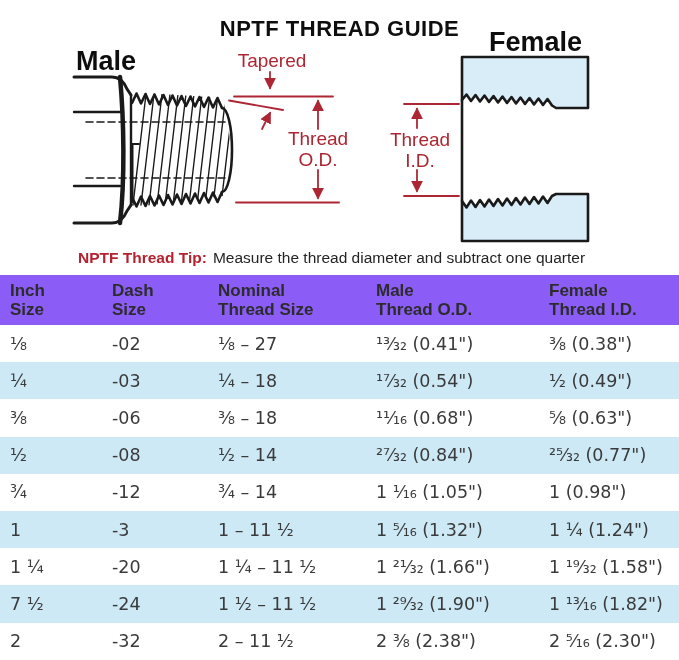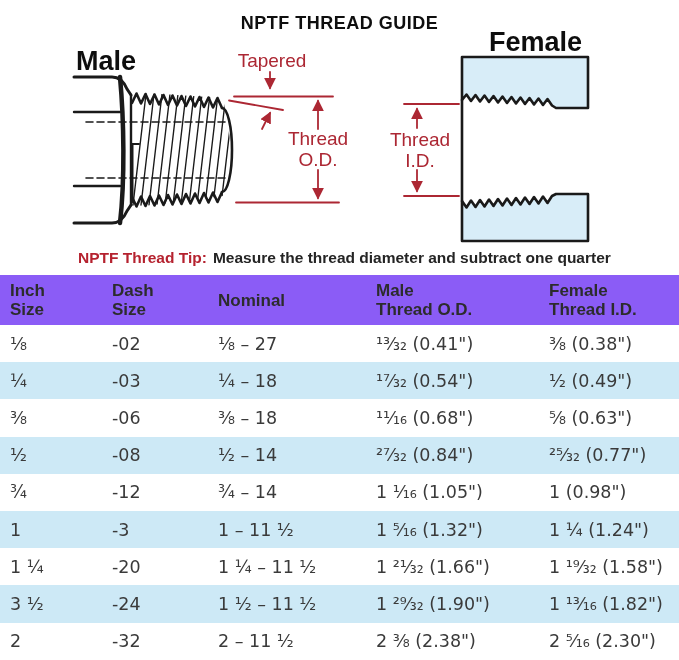--- a/index.html
+++ b/index.html
@@ -3,38 +3,38 @@
 <meta charset="utf-8">
 <style>
   html,body{margin:0;padding:0;background:#ffffff;}
   .stage{
     position:relative;width:679px;height:660px;background:#ffffff;overflow:hidden;
     font-family:"Liberation Sans","DejaVu Sans",sans-serif;color:#2e2e2e;
   }
   
   .page-title{
     position:absolute;left:0;top:1px;width:679px;text-align:center;
-    font-size:18px;font-weight:bold;letter-spacing:.5px;color:#0e0e0e;
+    font-size:22px;font-weight:bold;letter-spacing:.5px;color:#0e0e0e;
   }
   .big-label{position:absolute;font-size:27px;font-weight:bold;color:#0e0e0e;line-height:1;}
   .male-label{left:76px;top:48px;}
   .female-label{left:489px;top:29px;}
   .red-label{
     position:absolute;color:#ac2733;font-size:19px;line-height:21px;text-align:center;
     font-family:"Liberation Sans","DejaVu Sans",sans-serif;
   }
   .tapered-label{left:236px;top:50px;width:72px;}
   .thread-od-label{left:286px;top:128px;width:64px;}
   .thread-id-label{left:388px;top:129px;width:64px;}
   
   .diagram-svg{position:absolute;left:0;top:0;width:679px;height:276px;}
   
   .tip-line{position:absolute;left:78px;top:249px;font-size:15.5px;white-space:nowrap;}
   .tip-label{color:#b5222f;font-weight:bold;margin-top:36px;}
-  .tip-text{color:#242424;margin-left:6px;font-weight:bold;}
+  .tip-text{color:#242424;margin-left:6px;}
   
   .thread-table{position:absolute;left:0;top:275px;width:679px;}
   .thead,.trow{
     display:grid;grid-template-columns:102px 106px 158px 173px 1fr;
     padding-left:10px;box-sizing:border-box;
   }
   .thead{
     background:#8b5cf6;height:50px;align-items:center;
   }
   .th{font-size:17px;font-weight:bold;color:#2c2c2c;line-height:19px;white-space:pre;}
@@ -137,21 +137,21 @@
   </div>
 
   <div class="tip-line">
     <span class="tip-label">NPTF Thread Tip:</span><span class="tip-text">Measure the thread diameter and subtract one quarter</span>
   </div>
 
   <div class="thread-table">
     <div class="thead">
       <div class="th"><span>Inch</span><br><span>Size</span></div>
       <div class="th"><span>Dash</span><br><span>Size</span></div>
-      <div class="th"><span>Nominal</span><br></div>
+      <div class="th"><span>Nominal</span><br><span>Thread Size</span></div>
       <div class="th"><span>Male</span><br><span>Thread O.D.</span></div>
       <div class="th"><span>Female</span><br><span>Thread I.D.</span></div>
     </div>
     <div class="tbody">
         <div class="trow">
           <div class="tcell">⅛</div>
           <div class="tcell">-02</div>
           <div class="tcell">⅛ – 27</div>
           <div class="tcell">¹³⁄₃₂ (0.41")</div>
           <div class="tcell">⅜ (0.38")</div>
@@ -192,21 +192,21 @@
           <div class="tcell">1 ¼ (1.24")</div>
         </div>
         <div class="trow">
           <div class="tcell">1 ¼</div>
           <div class="tcell">-20</div>
           <div class="tcell">1 ¼ – 11 ½</div>
           <div class="tcell">1 ²¹⁄₃₂ (1.66")</div>
           <div class="tcell">1 ¹⁹⁄₃₂ (1.58")</div>
         </div>
         <div class="trow alt">
-          <div class="tcell">3 ½</div>
+          <div class="tcell">7 ½</div>
           <div class="tcell">-24</div>
           <div class="tcell">1 ½ – 11 ½</div>
           <div class="tcell">1 ²⁹⁄₃₂ (1.90")</div>
           <div class="tcell">1 ¹³⁄₁₆ (1.82")</div>
         </div>
         <div class="trow">
           <div class="tcell">2</div>
           <div class="tcell">-32</div>
           <div class="tcell">2 – 11 ½</div>
           <div class="tcell">2 ⅜ (2.38")</div>

